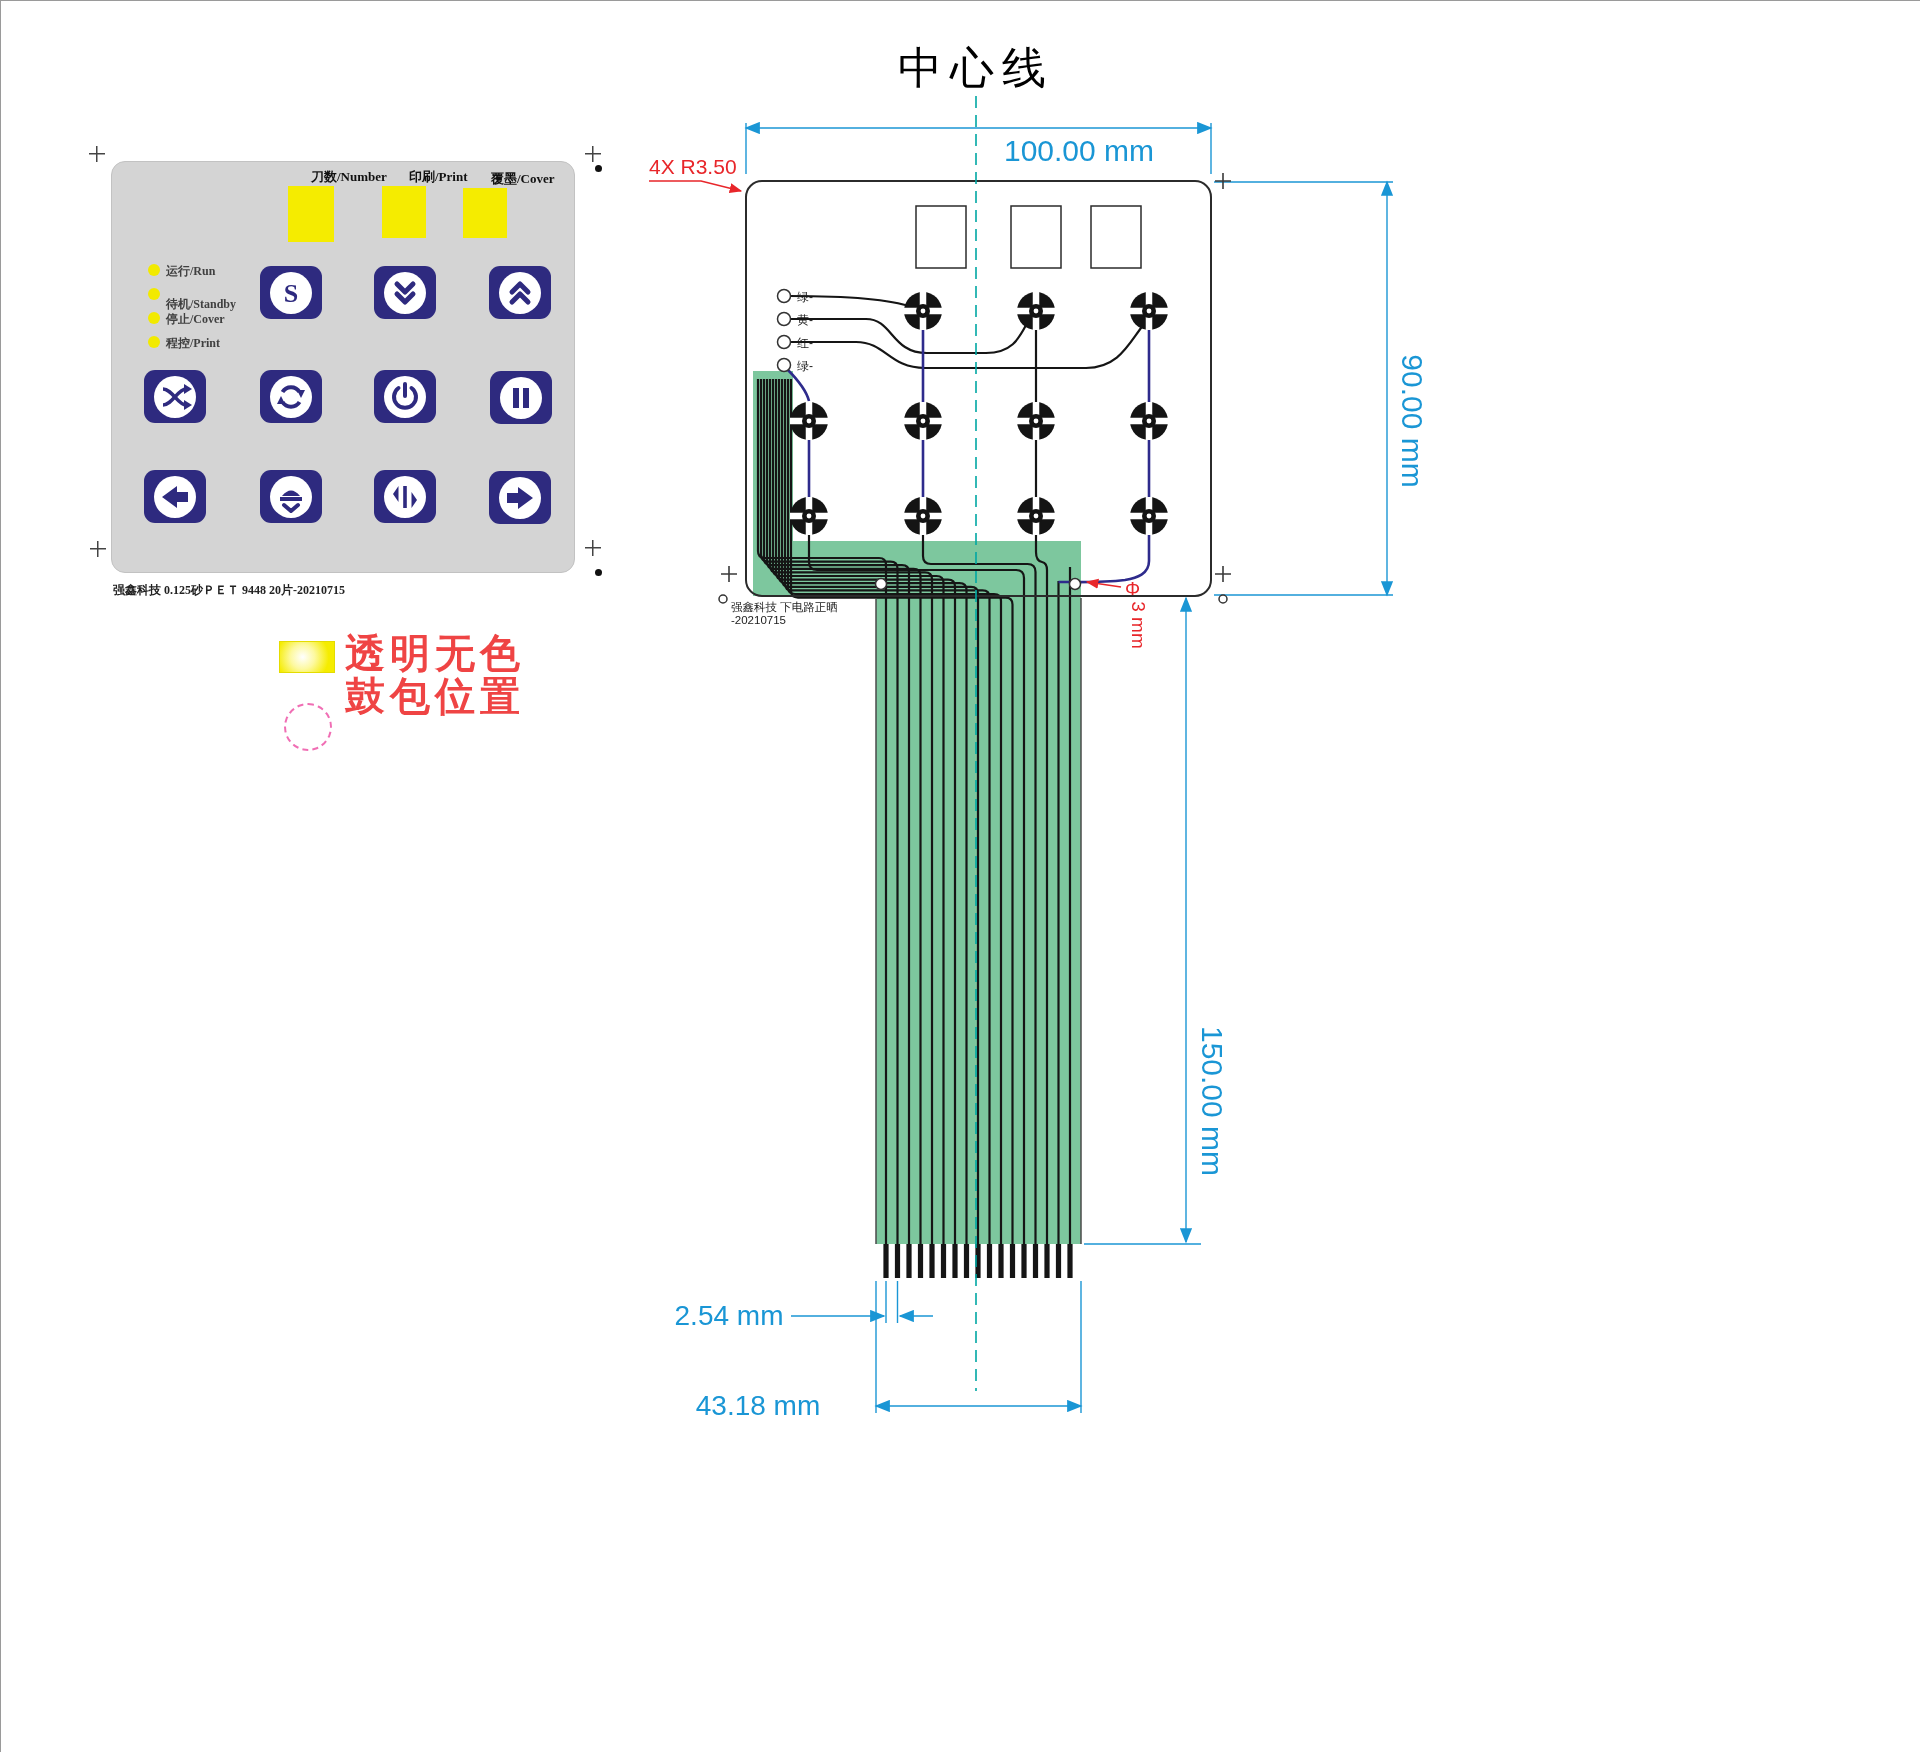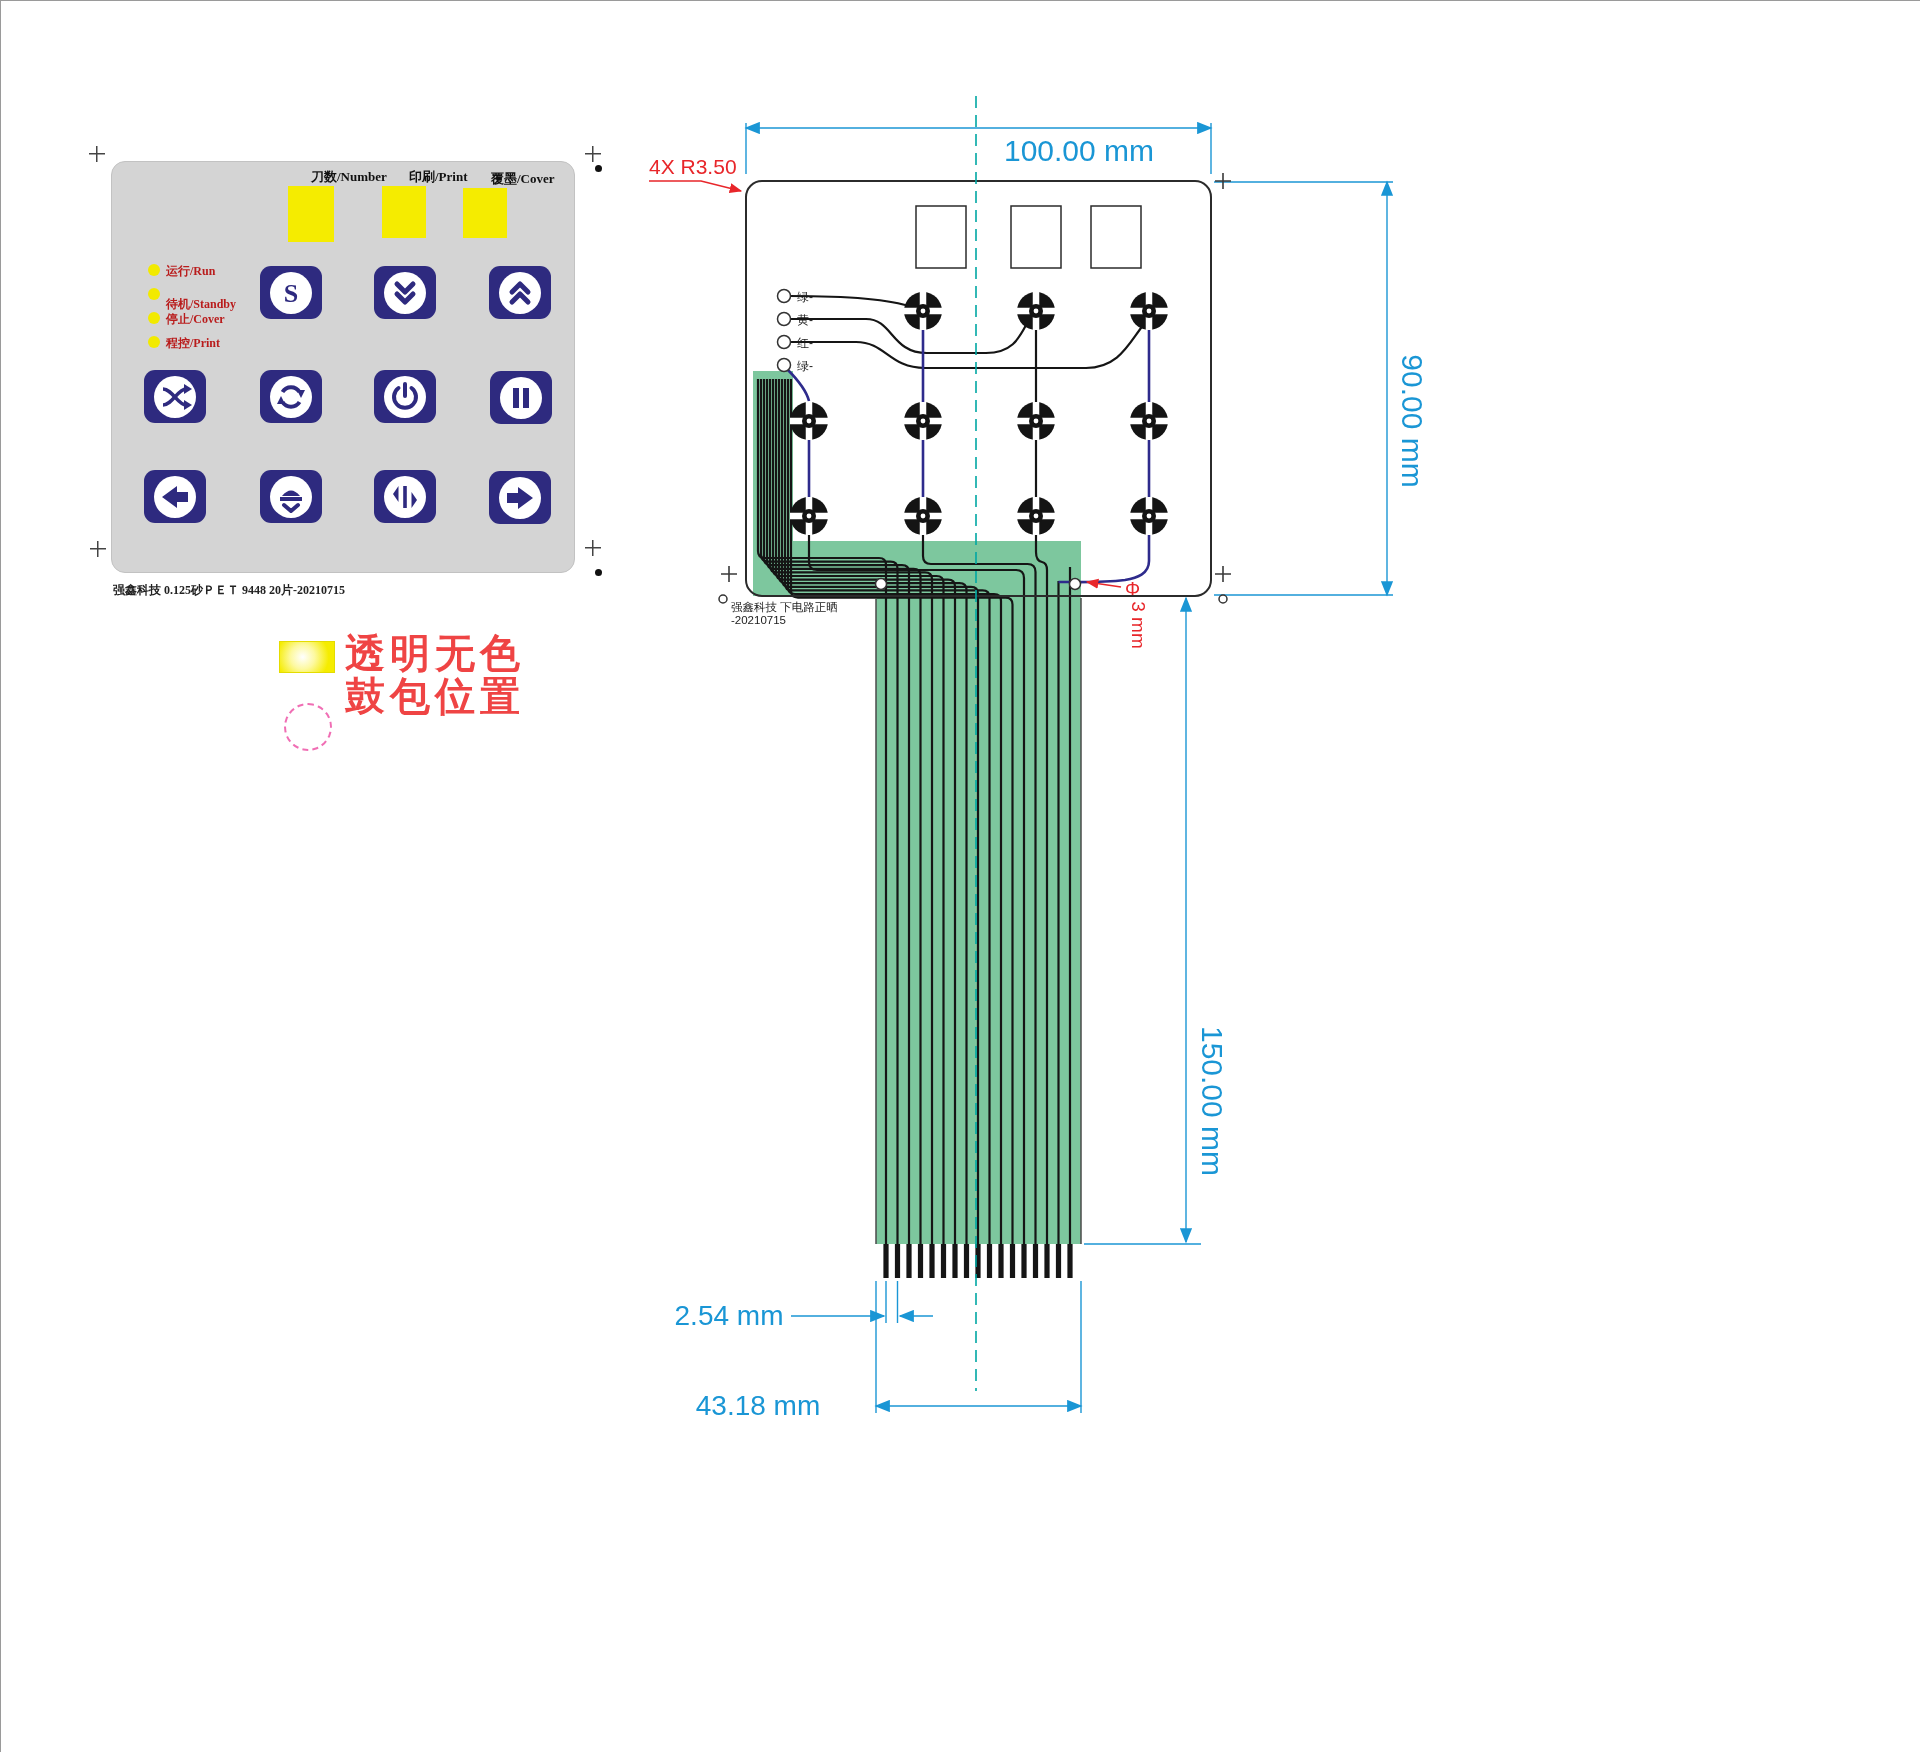--- a/index.html
+++ b/index.html
@@ -5,21 +5,21 @@
   html,body{margin:0;padding:0;background:#fff;}
   .canvas{position:relative;width:1920px;height:1752px;background:#ffffff;overflow:hidden;
           border:1px solid #9a9a9a;font-family:"Liberation Sans",sans-serif;}
 
   
   .panel{position:absolute;left:110px;top:160px;width:462px;height:410px;
          background:#d4d4d4;border-radius:14px;border:1px solid #c2c2c2;}
   .win-label{position:absolute;font:bold 13px "Liberation Serif",serif;color:#111;white-space:nowrap;margin-left:29px;}
   .window{position:absolute;background:#f5ec00;}
   .ind-dot{position:absolute;width:12px;height:12px;border-radius:50%;background:#f2ea00;}
-  .ind-label{position:absolute;font:bold 12px "Liberation Serif",serif;color:#b91c1c;white-space:nowrap;}
+  .ind-label{position:absolute;font:bold 12px "Liberation Serif",serif;color:#404040;white-space:nowrap;}
   .btn{position:absolute;width:62px;height:53px;background:#2e2a7f;border-radius:11px;
        display:flex;align-items:center;justify-content:center;}
   .disc{width:42px;height:42px;background:#ffffff;border-radius:50%;
         display:flex;align-items:center;justify-content:center;}
   .sicon{font:bold 26px "Liberation Serif",serif;fill:#2e2a7f;}
   .panel-footer{position:absolute;left:112px;top:581px;font:bold 12px "Liberation Serif",serif;color:#222;white-space:nowrap;}
 
   .mark{position:absolute;width:16px;height:16px;
         background:linear-gradient(#444,#444) center/16px 1.5px no-repeat,
                    linear-gradient(#444,#444) center/1.5px 16px no-repeat;}
@@ -193,20 +193,21 @@
     </div>
   </div>
 
   <div class="panel-footer">强鑫科技  0.125砂ＰＥＴ  9448  20片-20210715</div>
 
   <div class="legend-swatch"></div>
   <div class="legend-text" style="left:344px;top:625px">透明无色</div>
   <div class="legend-text" style="left:344px;top:668px">鼓包位置</div>
   <div class="legend-circle"></div>
 
+  <div class="main-title">中心线</div>
 
   <svg class="circuit" width="840" height="1420" viewBox="0 0 840 1420">
     <defs>
       <marker id="aC" viewBox="0 0 10 8" refX="9" refY="4" markerWidth="11" markerHeight="9" orient="auto-start-reverse">
         <path d="M0,0 L10,4 L0,8 Z" fill="#1a96d5"></path>
       </marker>
       <marker id="aR" viewBox="0 0 10 8" refX="9" refY="4" markerWidth="9" markerHeight="8" orient="auto-start-reverse">
         <path d="M0,0 L10,4 L0,8 Z" fill="#e8262a"></path>
       </marker>
       <g id="pad">

